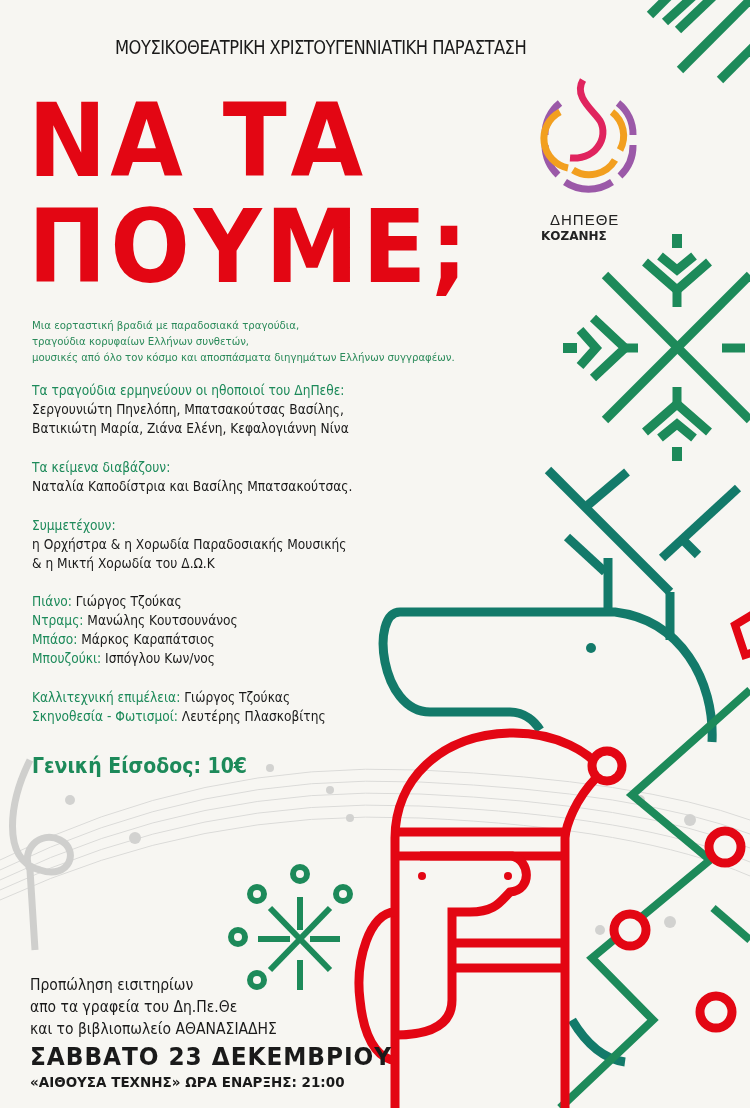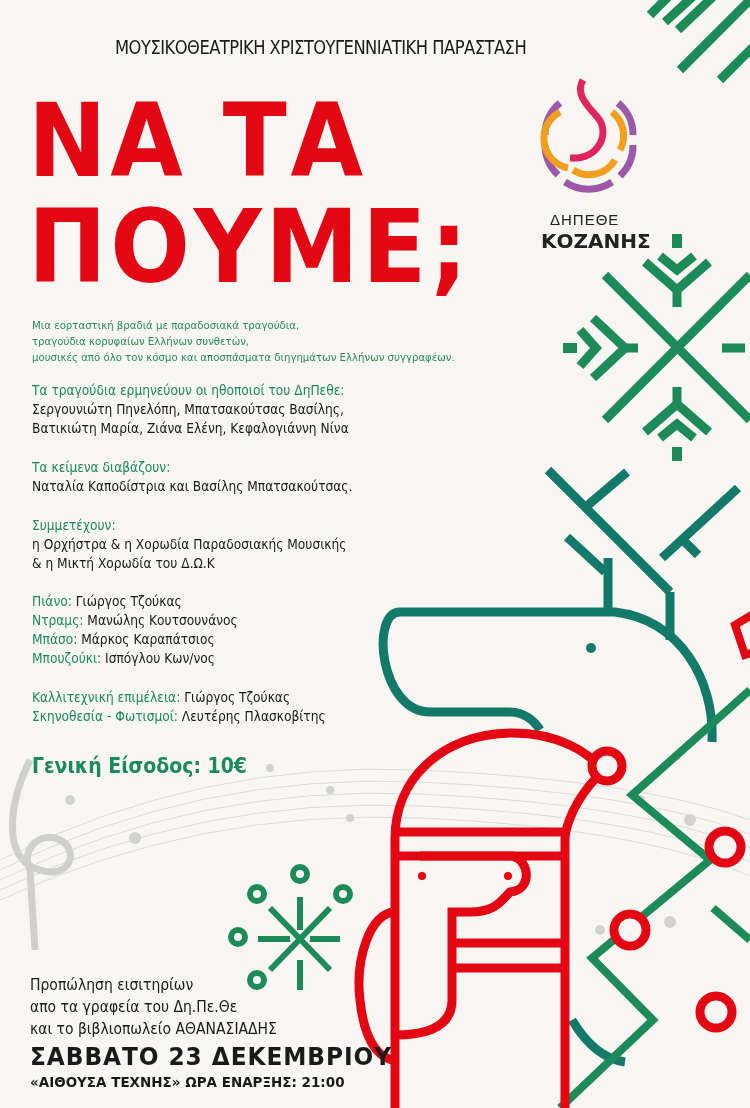--- a/index.html
+++ b/index.html
@@ -9,21 +9,21 @@
   .subtitle { left:115px; top:36px; font-family:"DejaVu Sans", sans-serif; font-size:19px; font-weight:500; color:#1a1a1a; letter-spacing:-0.6px; transform:scaleX(0.86); transform-origin:left top; white-space:nowrap; }
   .title { left:28px; top:88px; color:#e30613; font-family:"DejaVu Sans", sans-serif; font-weight:bold; font-size:102px; line-height:106px; letter-spacing:4px; transform:scaleX(0.92); transform-origin:left top; white-space:nowrap; }
   .intro { left:32px; top:318px; color:#2e8b57; font-family:"DejaVu Sans", sans-serif; font-size:11.3px; line-height:16px; transform:scaleX(0.9); transform-origin:left top; white-space:nowrap; color:#2a8a5a;}
   .block { left:32px; font-family:"DejaVu Sans", sans-serif; font-size:13.6px; line-height:19px; color:#1a1a1a; white-space:nowrap; transform:scaleX(0.9); transform-origin:left top; }
   .g { color:#1d8a5a; }
   .price { left:32px; top:754px; font-family:"DejaVu Sans", sans-serif; font-weight:bold; font-size:21px; color:#1d8a5a; transform:scaleX(0.9); transform-origin:left top; white-space:nowrap; }
   .presale { left:30px; top:974px; font-family:"DejaVu Sans", sans-serif; font-size:15.5px; line-height:22px; color:#1a1a1a; white-space:nowrap; transform:scaleX(0.9); transform-origin:left top; }
   .date { left:30px; top:1042px; font-family:"DejaVu Sans", sans-serif; font-weight:bold; font-size:25px; color:#1a1a1a; letter-spacing:1px; white-space:nowrap; transform:scaleX(0.93); transform-origin:left top; }
   .venue { left:30px; top:1074px; font-family:"DejaVu Sans", sans-serif; font-weight:bold; font-size:14.5px; color:#1a1a1a; white-space:nowrap; transform:scaleX(0.93); transform-origin:left top; }
   .logo-t1 { left:550px; top:211px; font-family:Liberation Sans, sans-serif; font-size:15px; color:#222; letter-spacing:1px; }
-  .logo-t2 { left:541px; top:229px; font-family:"DejaVu Sans", sans-serif; font-size:20px; font-weight:bold; color:#222; }
+  .logo-t2 { left:541px; top:229px; font-family:"DejaVu Sans", sans-serif; font-size:12px; font-weight:bold; color:#222; }
 </style>
 </head>
 <body>
 
 <svg class="deco" viewBox="0 0 750 1108">
 
   <g stroke="#d8d8d6" stroke-width="1" fill="none" opacity="0.9">
     <path d="M0 860 Q200 760 420 770 T750 820"></path>
     <path d="M0 870 Q200 772 420 782 T750 834"></path>
     <path d="M0 880 Q200 784 420 794 T750 848"></path>

